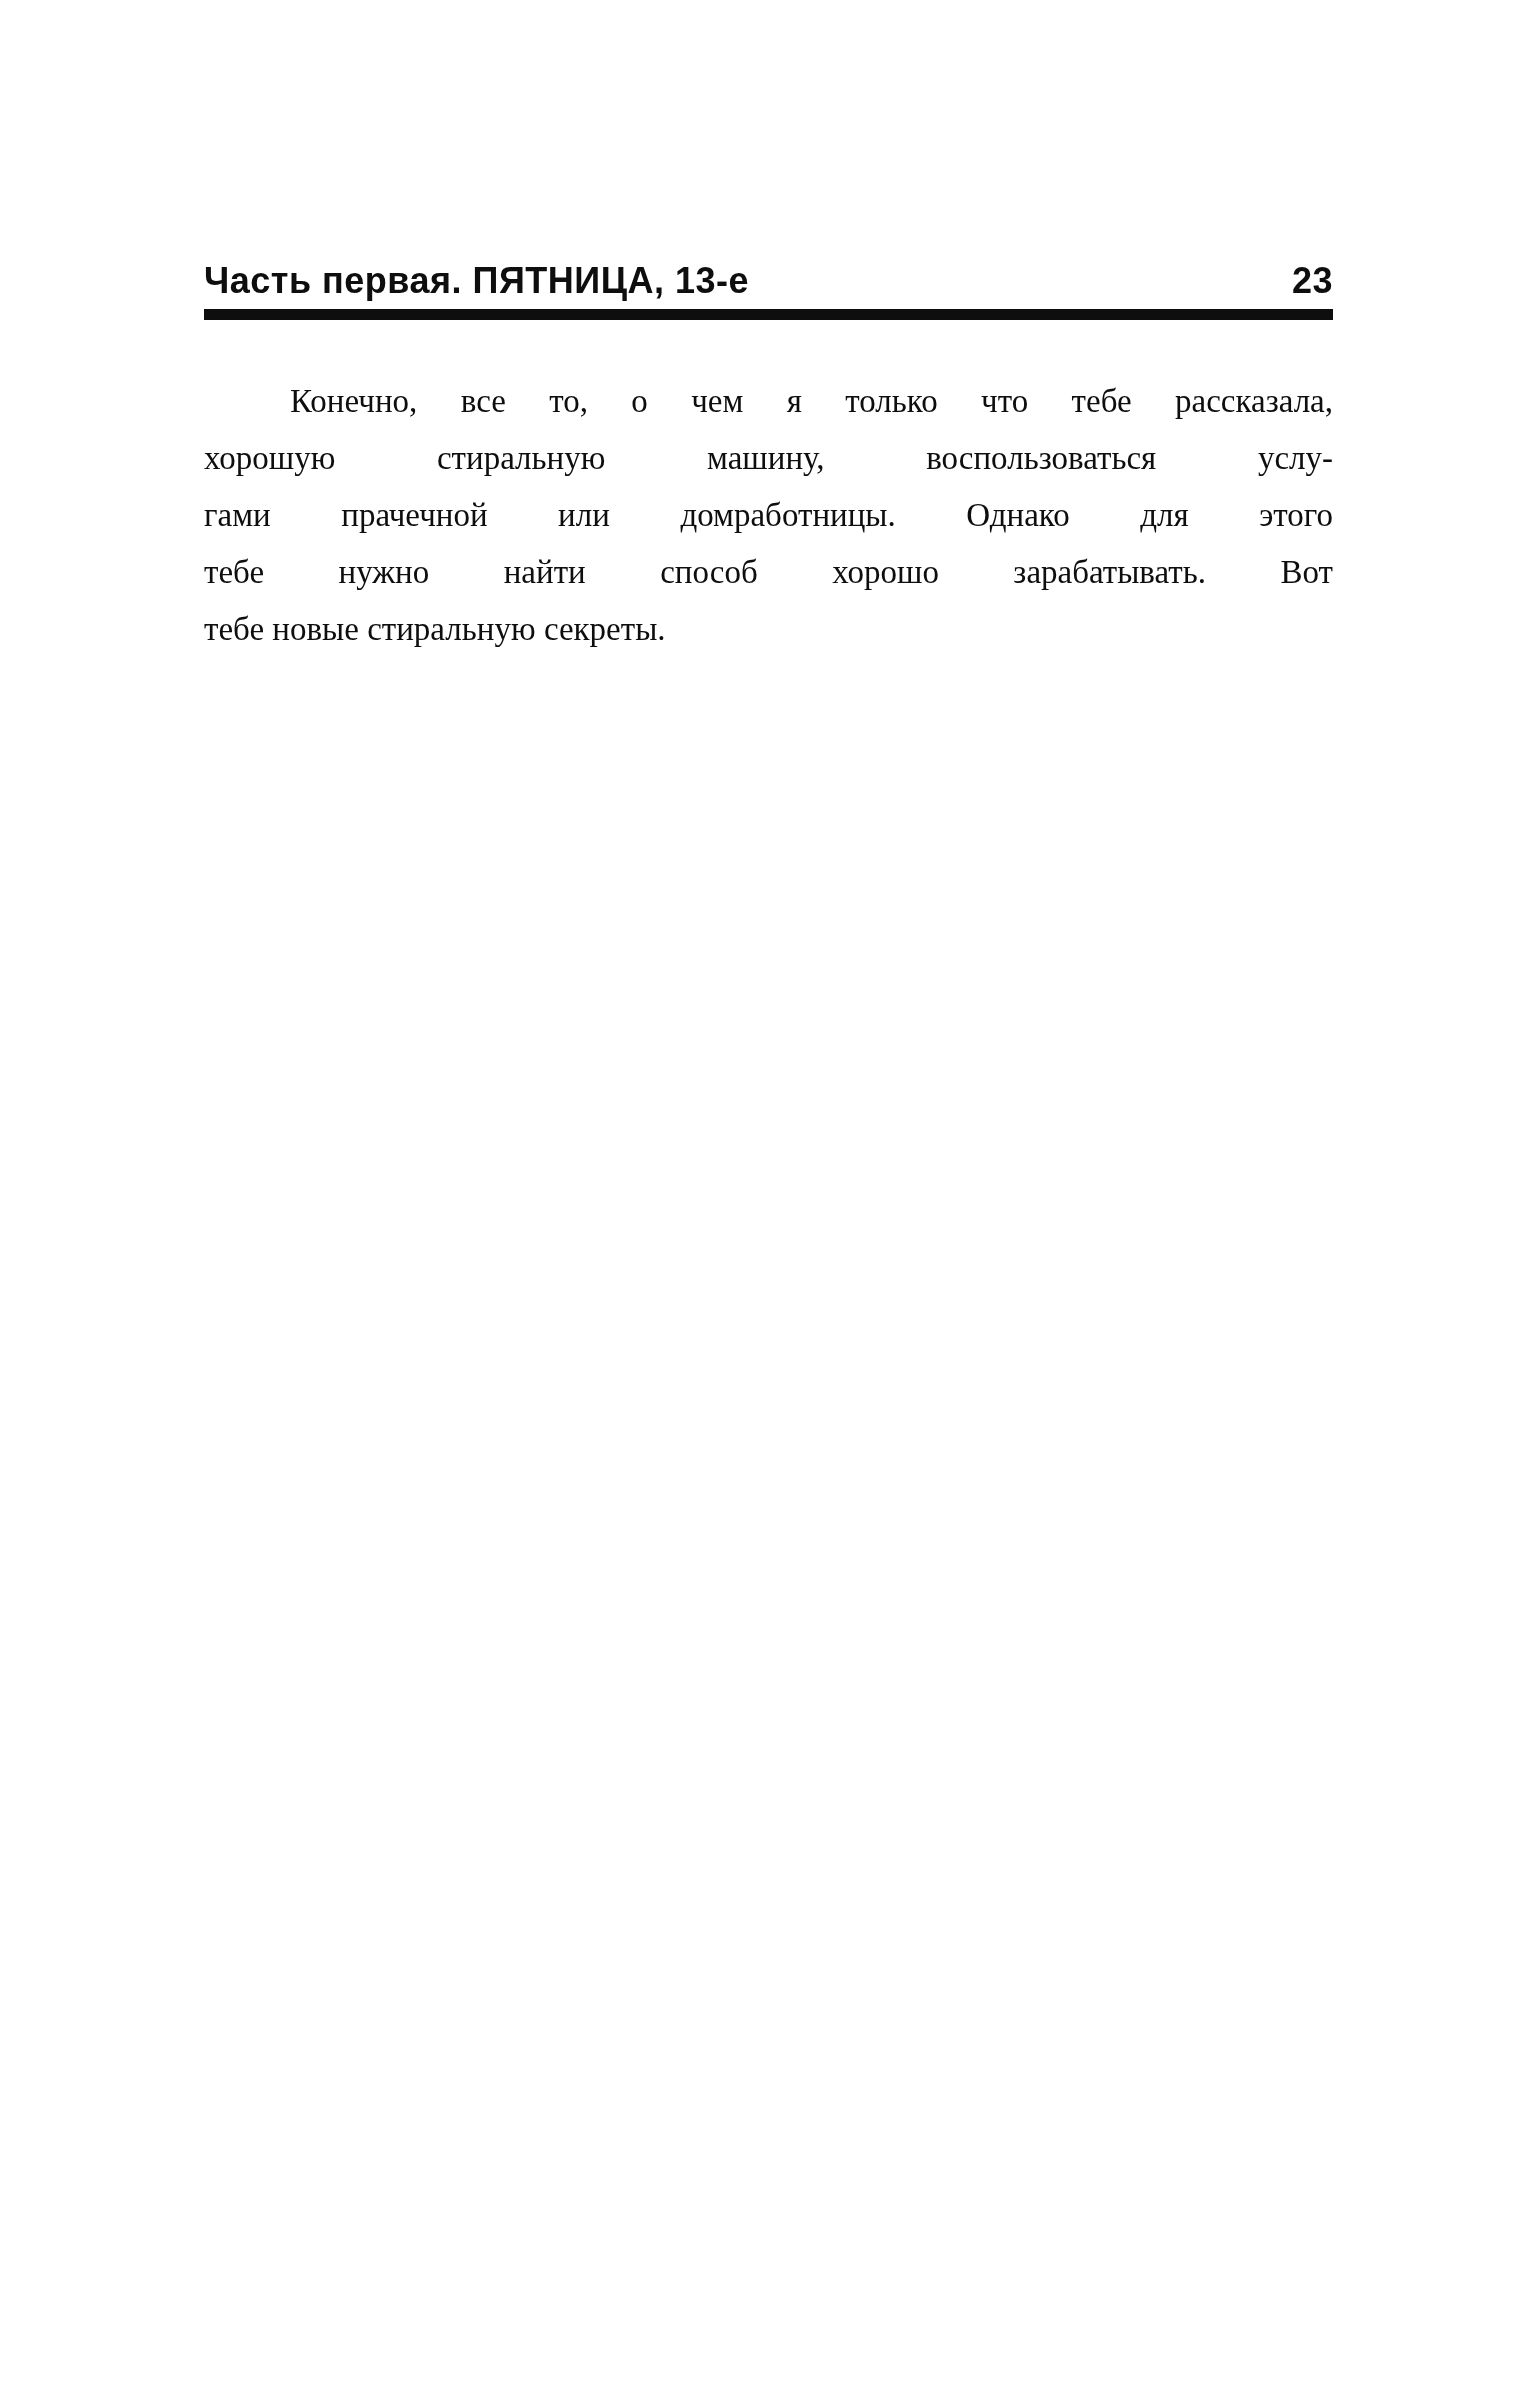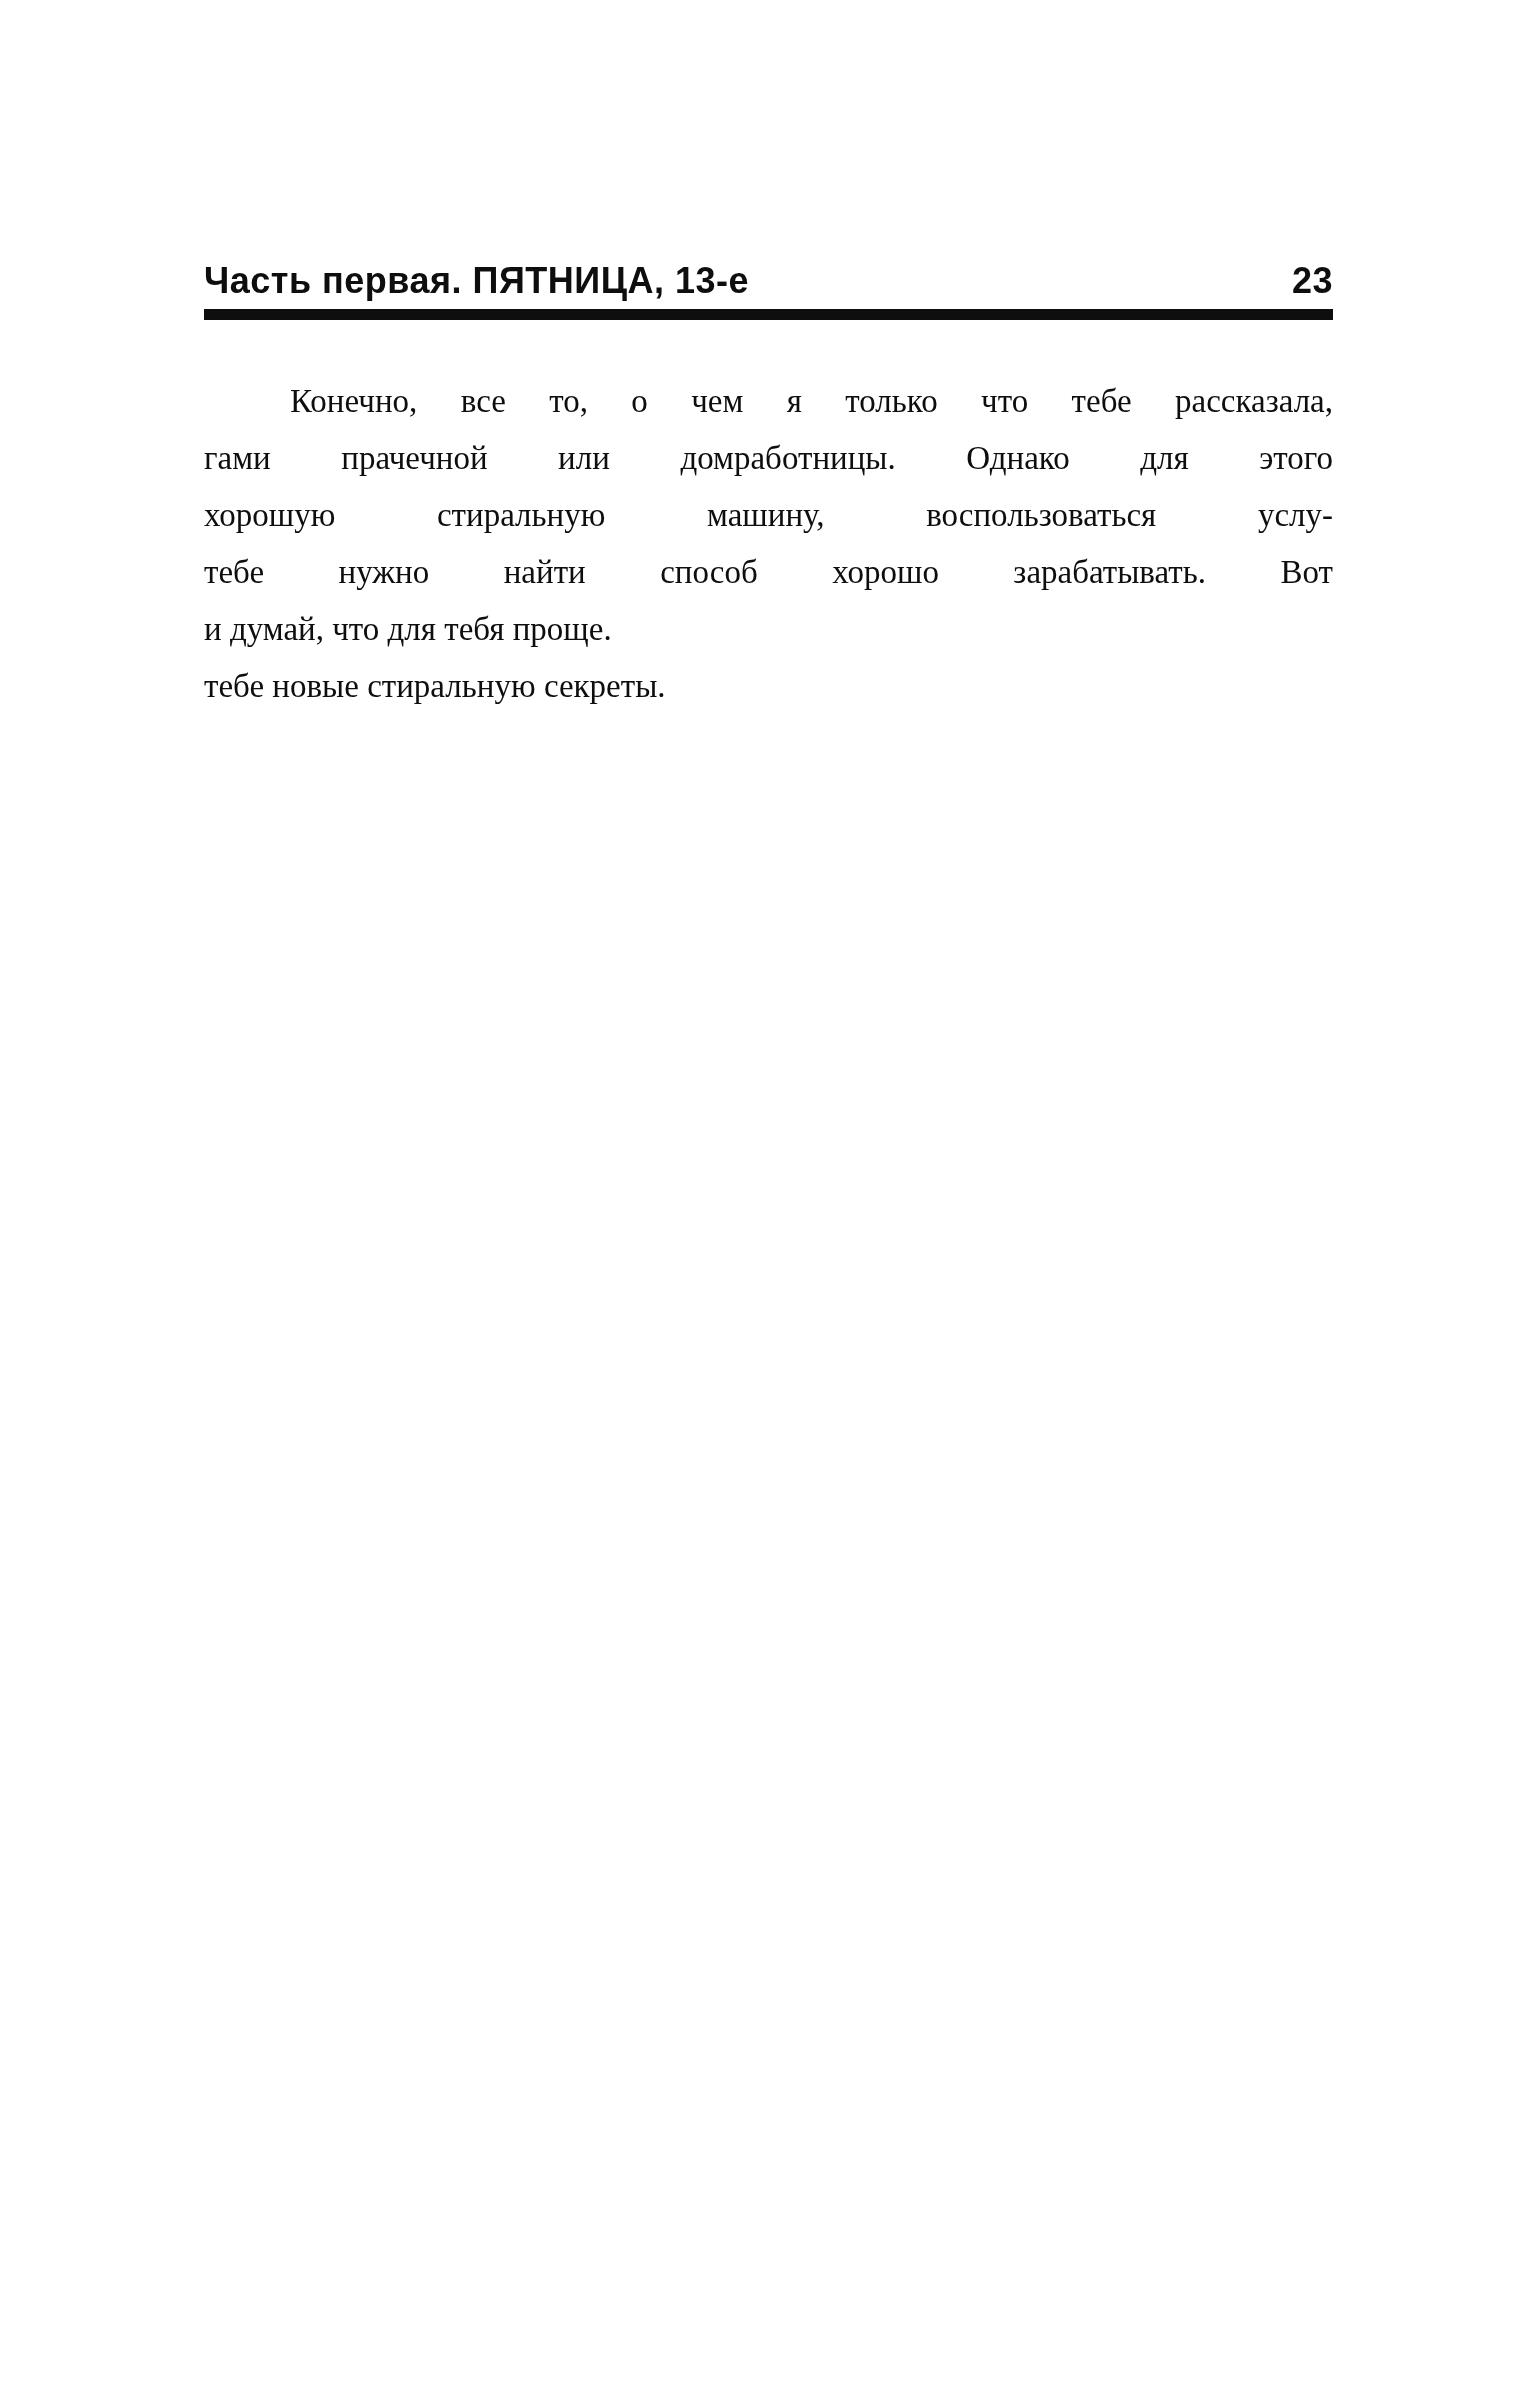--- a/index.html
+++ b/index.html
@@ -62,21 +62,20 @@
 
 <div class="page" style="background: rgb(255, 255, 255);">
   <div class="content" style="color: rgb(14, 14, 14);">
     <div class="running-header">
       <span>Часть первая. ПЯТНИЦА, 13-е</span>
       <span>23</span>
     </div>
     <div class="header-rule" style="background: rgb(14, 14, 14);"></div>
     <div class="body-text">
         <div class="line indent just">Конечно, все то, о чем я только что тебе рассказала,</div>
+        <div class="line just">хорошую стиральную машину, воспользоваться услу-</div>
         <div class="line just">гами прачечной или домработницы. Однако для этого</div>
-        <div class="line just">хорошую стиральную машину, воспользоваться услу-</div>
         <div class="line just">тебе нужно найти способ хорошо зарабатывать. Вот</div>
-        <div class="line">и думай, что для тебя проще.</div>
         <div class="line">тебе новые стиральную секреты.</div>
       </div>
   </div>
 </div>
 
 
 </body></html>

